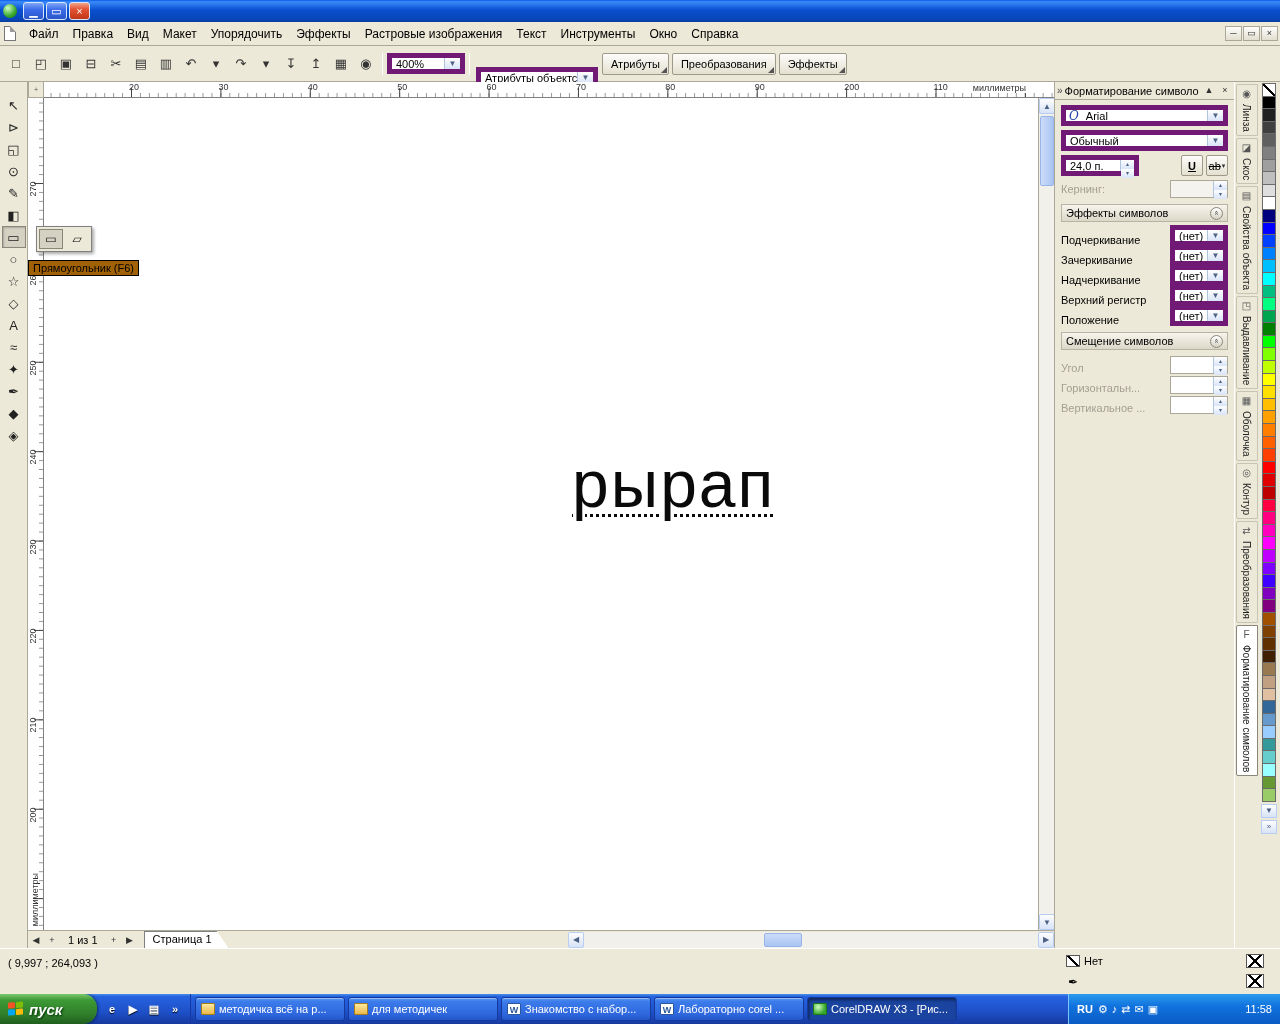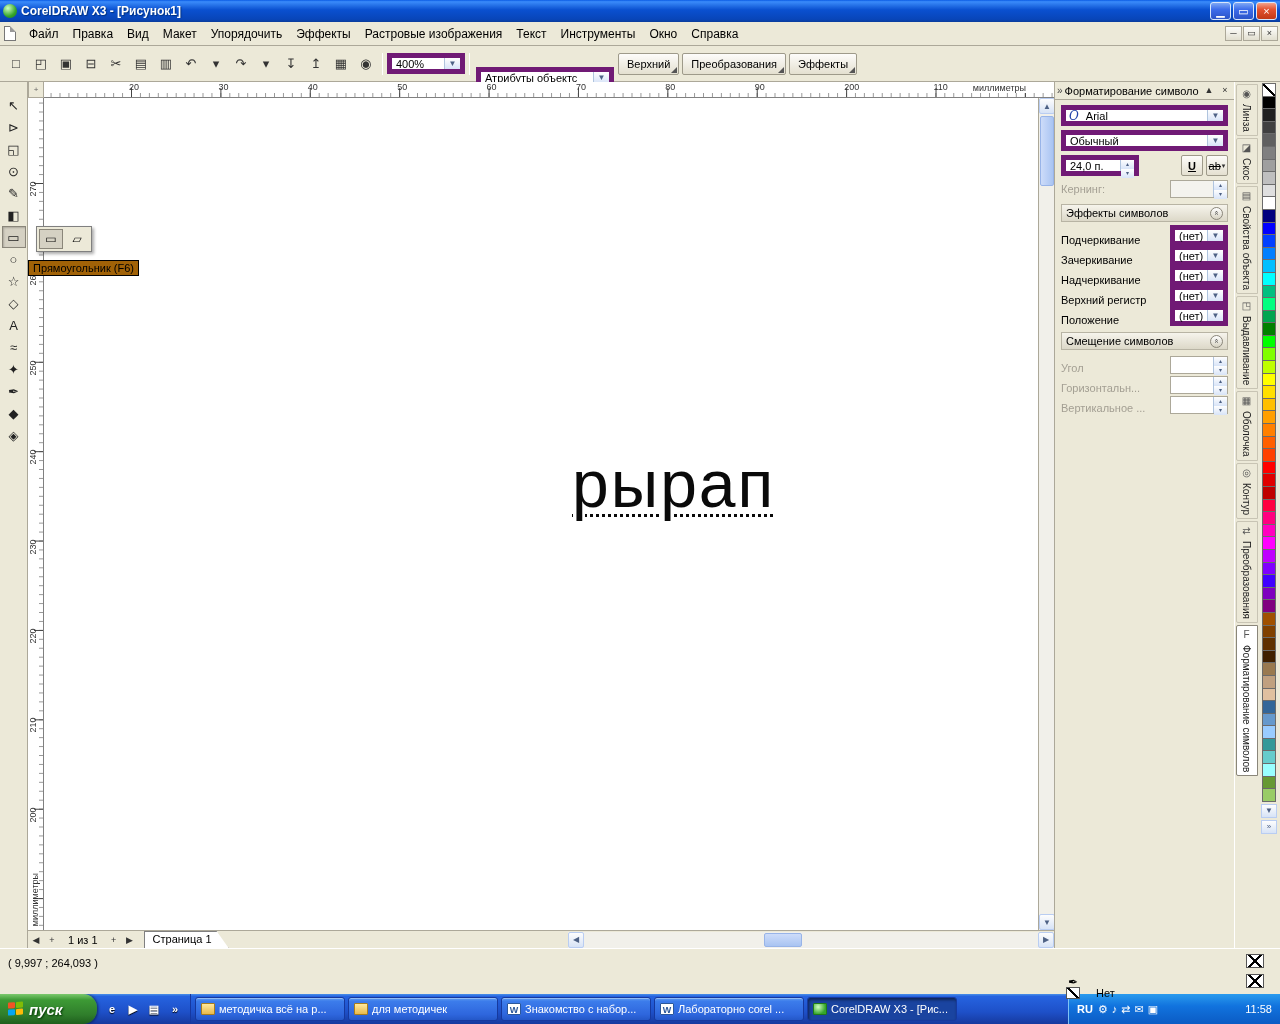--- a/index.html
+++ b/index.html
@@ -32,21 +32,21 @@
   .toolbar { height:36px; display:flex; align-items:center; gap:1px; background:#ECE9D8; border-bottom:1px solid #ACA899; padding:0 4px; }
   .tool-ic { width:24px; height:24px; border:1px solid transparent; display:flex; align-items:center; justify-content:center;
     font-size:13px; color:#333; }
   .tb-sep { width:1px; height:22px; background:#ACA899; border-right:1px solid #fff; margin:0 3px; flex:none; }
   .combo { height:21px; background:#fff; border:5px solid #701a75; display:flex; align-items:center; font-size:11px; }
   .combo .cval { padding:0 4px; flex:1; white-space:nowrap; overflow:hidden; }
   .cmb-btn { width:16px; height:100%; background:linear-gradient(#FEFEFE,#D8E4F8); border-left:1px solid #B0C4DE;
     display:flex; align-items:center; justify-content:center; color:#4D6185; font-size:8px; flex:none; }
   .cmb-btn::after { content:"▼"; }
   .zoom-combo { width:78px; }
-  .attr-combo { width:138px; margin-left:2px;margin-top:28px; }
+  .attr-combo { width:122px; margin-left:2px;margin-top:28px; }
   .txt-btn { height:22px; padding:0 8px; margin-left:3px; background:linear-gradient(#FDFCFA,#E4E0D0);
     border:1px solid #9E9A8A; border-radius:2px; font-size:11px; position:relative; display:flex; align-items:center; }
   .txt-btn::after { content:""; position:absolute; right:1px; bottom:1px; border:3px solid; border-color:transparent #555 #555 transparent; }
 
   
   .main { position:relative; display:flex; height:866px; }
 
   
   .toolbox { width:28px; background:#ECE9D8; border-right:1px solid #ACA899; padding-top:12px; flex:none; }
   .tool-btn { width:24px; height:22px; margin:0 auto; display:flex; align-items:center; justify-content:center;
@@ -148,21 +148,21 @@
   .palette { width:22px; flex:none; background:#ECE9D8; display:flex; flex-direction:column; align-items:center; padding-top:2px; }
   .swatch { width:14px; height:13.6px; flex:none; border:1px solid #6B6B6B; margin-top:-1px; }
   .none-swatch { background:linear-gradient(45deg,transparent 44%,#000 44% 56%,transparent 56%),#fff; }
   .pal-btn { width:16px; height:14px; margin-top:2px; background:linear-gradient(#FDFDFD,#D7E3F6); border:1px solid #B9CDF2;
     color:#4D6185; font-size:8px; display:flex; align-items:center; justify-content:center; }
 
   
   .statusbar { height:46px; position:relative; background:#ECE9D8; border-top:1px solid #fff; font-size:11px; }
   .coords { position:absolute; left:8px; top:8px; }
   .status-msg { position:absolute; left:112px; top:30px; }
-  .fill-ind { position:absolute; left:1066px; top:6px; display:flex; align-items:flex-end; gap:16px;margin-top:32px; }
+  .fill-ind { position:absolute; left:1066px; top:6px; display:flex; align-items:flex-end; gap:4px; }
   .ind-swatch { width:14px; height:12px; border:1px solid #555; background:linear-gradient(45deg,transparent 44%,#000 44% 56%,transparent 56%),#fff; }
   .pen-ind { position:absolute; left:1068px; top:26px; font-size:12px; }
   .xbox { position:absolute; right:16px; width:18px; height:14px; border:1px solid #555;
     background:linear-gradient(45deg,transparent 45%,#000 45% 55%,transparent 55%),
                linear-gradient(-45deg,transparent 45%,#000 45% 55%,transparent 55%),#fff; }
   .xbox.fill { top:5px; } .xbox.outl { top:25px; }
 
   
   .taskbar { height:30px; display:flex; align-items:stretch; background:linear-gradient(180deg,#4A90E8 0%,#2663E0 8%,#1E50C8 60%,#16399E 100%); }
   .start-btn { width:97px; flex:none; display:flex; align-items:center; gap:5px; padding-left:8px; border-radius:0 14px 14px 0;
@@ -191,21 +191,20 @@
   .tray-ic { font-size:11px; }
   .tray-time { margin-left:auto; font-size:11px; }
 </style>
 </head>
 <body>
 
 <div class="window">
 
   <div class="titlebar">
     <span class="app-logo"></span>
-    <span class="title-text">CorelDRAW X3 - [Рисунок1]</span>
     <span class="tb-btn">▁</span>
     <span class="tb-btn">▭</span>
     <span class="tb-btn close">×</span>
   </div>
 
   <div class="menubar">
     <span class="doc-icon"></span>
     <div style="display:flex">
 
     <span class="menu-item">Файл</span>
@@ -250,21 +249,21 @@
       <span class="cval">400%</span>
       <span class="cmb-btn"></span>
     </div>
     <span class="tb-sep"></span>
     <div class="combo attr-combo">
       <span class="cval">Атрибуты объектс</span>
       <span class="cmb-btn"></span>
     </div>
     <div style="display:flex">
 
-    <span class="txt-btn">Верхний</span>
+    <span class="txt-btn">Атрибуты</span>
         <span class="txt-btn">Преобразования</span>
         <span class="txt-btn">Эффекты</span>
       </div>
   </div>
 
   <div class="main">
 
     <div class="toolbox">
 
     <div class="tool-btn">↖</div>

